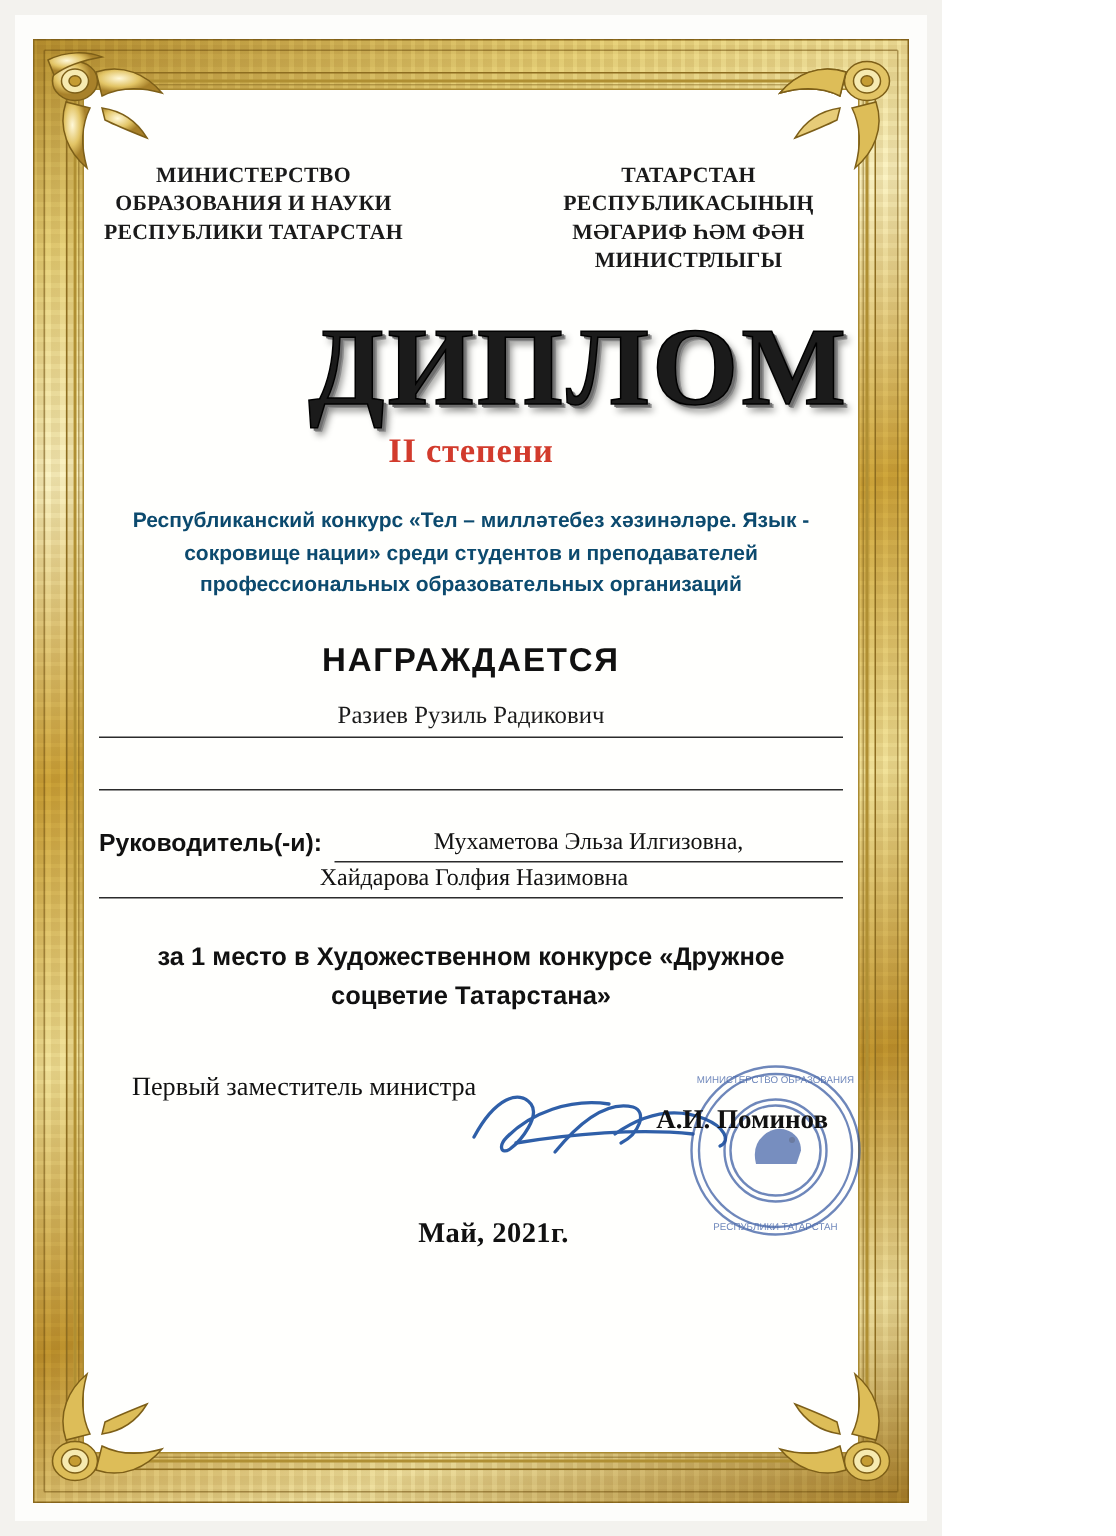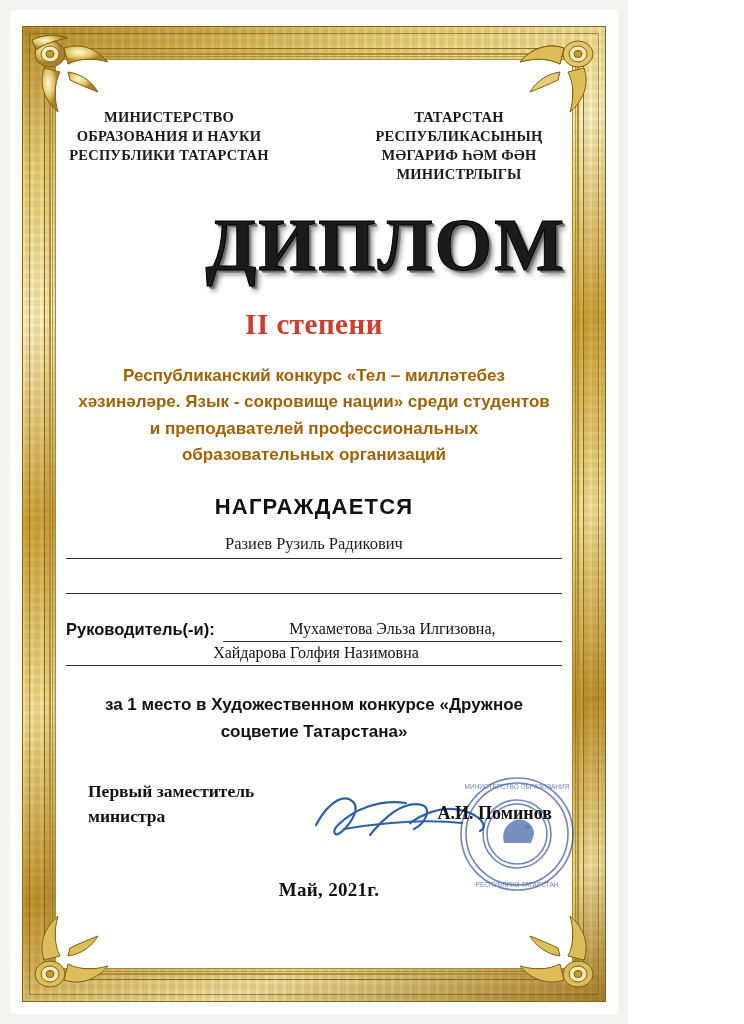--- a/index.html
+++ b/index.html
@@ -152,35 +152,35 @@
     color: #1b1b1b;
     text-shadow:
       2px 2px 0 #6f6f6f,
       3px 3px 0 #8d8d8d,
       4px 5px 5px rgba(0,0,0,.45);
     text-align: right;
     -webkit-text-stroke: 1px #000;
   }
 
   .degree {
-    margin-top: 26px;
-    font-family: "Liberation Serif", serif;
-    font-weight: bold;
-    font-size: 29px;
+    margin-top: 6px;
+    font-family: "Liberation Serif", serif;
+    font-weight: bold;
+    font-size: 23px;
     color: #d23b2c;
     letter-spacing: .5px;
   }
 
   .competition {
     margin-top: 22px;
     font-family: "Liberation Sans", sans-serif;
     font-weight: bold;
-    font-size: 17px;
+    font-size: 14px;
     line-height: 1.55;
-    color: #a16207;
+    color: #0c4a6e;
     padding: 0 14px;
   }
 
   .awarded {
     margin-top: 26px;
     font-family: "Liberation Sans", sans-serif;
     font-weight: bold;
     font-size: 22px;
     letter-spacing: 1.2px;
     color: #111;
@@ -247,21 +247,21 @@
     position: relative;
     margin-top: 32px;
     height: 96px;
     text-align: left;
   }
   .sign-title {
     position: absolute;
     left: 26px;
     top: 2px;
     font-family: "Liberation Serif", serif;
-    font-weight: bold;
+    font-weight: normal;
     font-size: 17.5px;
     line-height: 1.45;
     width: 230px;
   }
   .sign-name {
     position: absolute;
     right: 14px;
     top: 26px;
     font-family: "Liberation Serif", serif;
     font-weight: bold;

